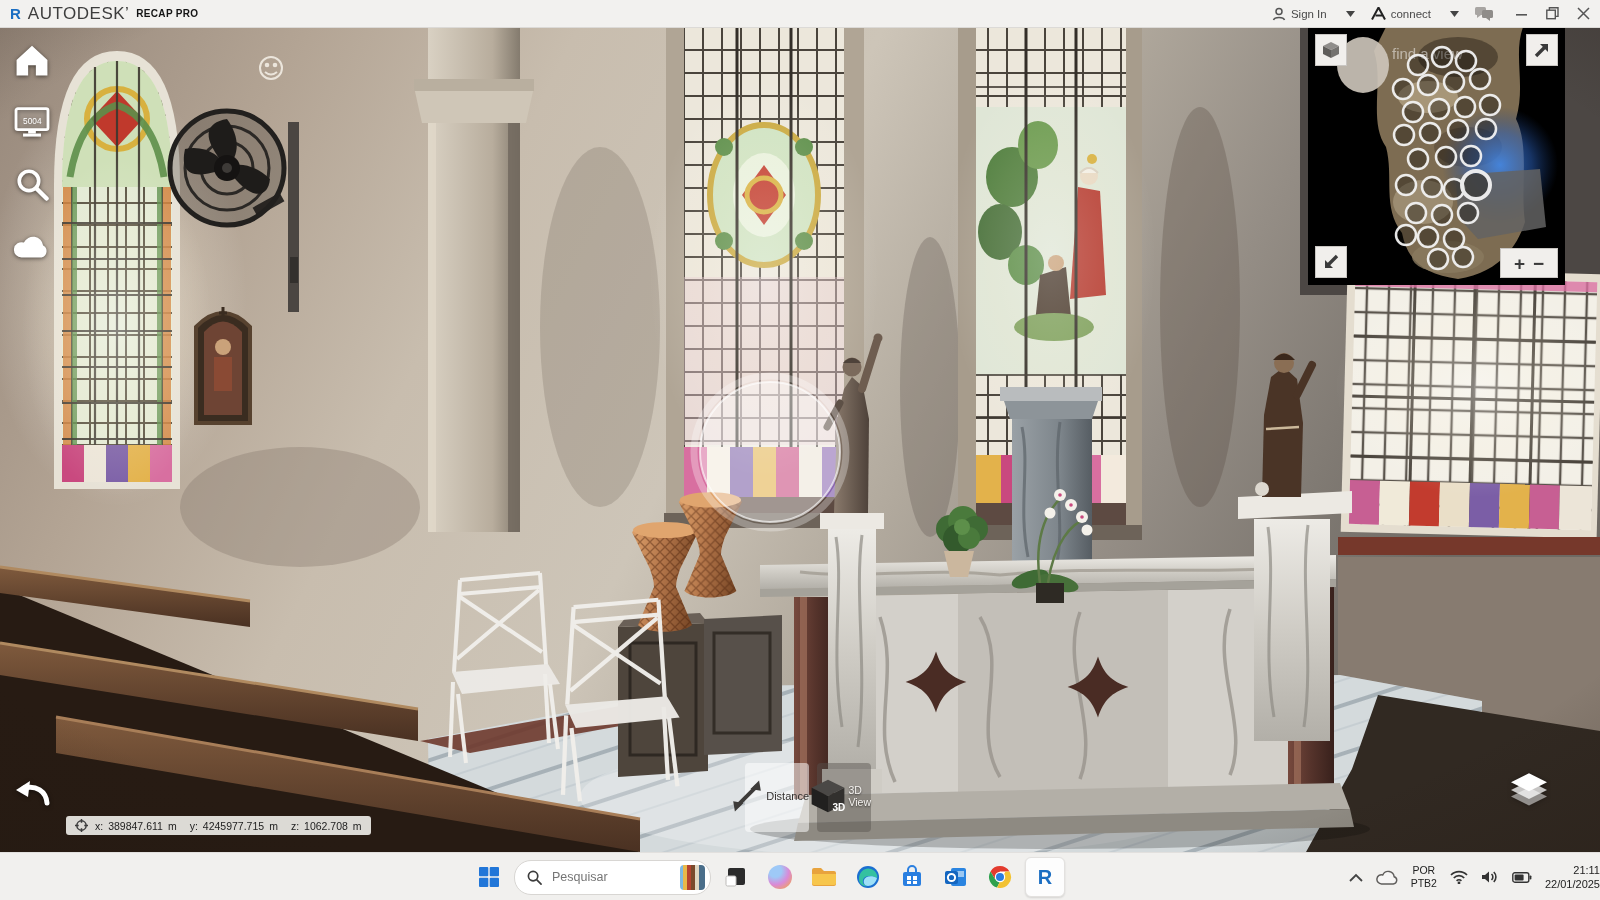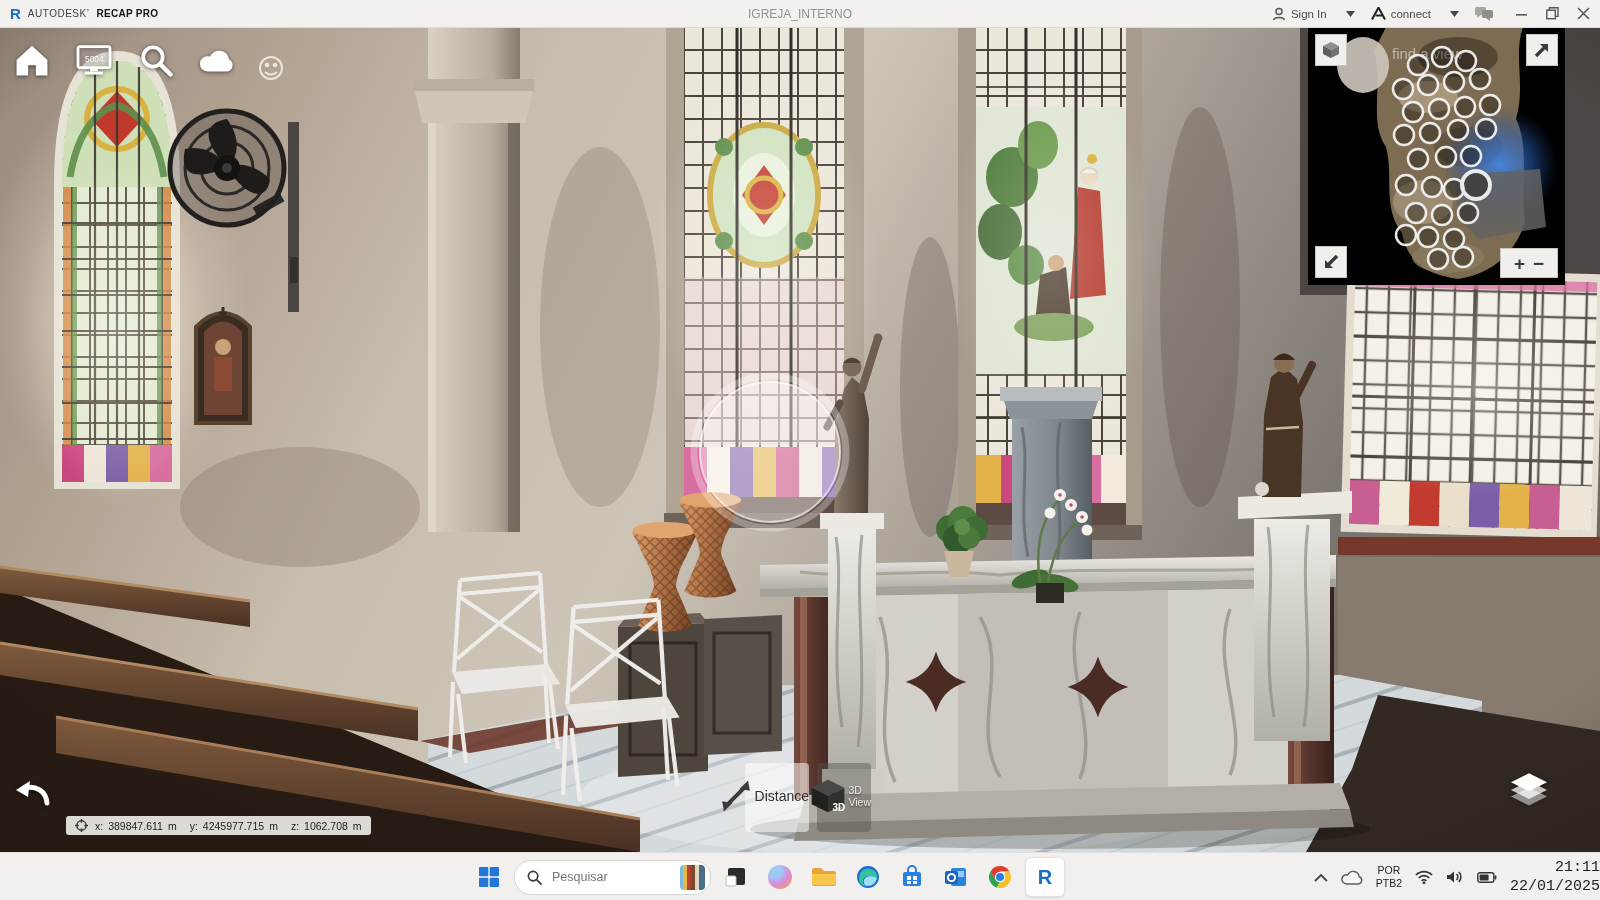--- a/index.html
+++ b/index.html
@@ -4,34 +4,34 @@
 <style>
   html,body{margin:0;padding:0;background:#000;}
   .screen{position:relative;width:1600px;height:900px;overflow:hidden;
           font-family:"Liberation Sans",sans-serif;background:#8b8178;}
 
   
   .titlebar{position:absolute;top:0;left:0;width:1600px;height:27px;background:#f2f1ef;
             border-bottom:1px solid #dcdad7;display:flex;align-items:center;z-index:50;}
   .tb-left{display:flex;align-items:center;gap:7px;padding-left:10px;}
   .recap-logo{font-weight:bold;font-size:15px;color:#1b6ec2;line-height:1;}
-  .tb-brand{font-size:10px;color:#3d3d3d;letter-spacing:.5px;}
+  .tb-brand{font-size:17px;color:#3d3d3d;letter-spacing:.5px;}
   .tb-product{font-size:10px;font-weight:bold;color:#141414;letter-spacing:.3px;}
   .tb-title{position:absolute;left:0;right:0;text-align:center;font-size:12px;color:#939290;pointer-events:none;}
   .tb-right{margin-left:auto;display:flex;align-items:center;gap:16px;padding-right:10px;z-index:2;}
   .tb-item{display:flex;align-items:center;gap:5px;font-size:11.5px;color:#4a4a4a;cursor:default;}
   .tb-caret{margin-left:14px;}
   .winctl{display:flex;align-items:center;gap:18px;margin-left:6px;}
 
   
   .viewport{position:absolute;top:27px;left:0;width:1600px;height:825px;overflow:hidden;}
   .scene{position:absolute;top:0;left:0;width:100%;height:100%;display:block;}
 
   
-  .left-tools{position:absolute;top:14px;left:13px;display:flex;gap:24px;z-index:6;}
+  .left-tools{position:absolute;top:14px;left:13px;display:flex;flex-direction:column;gap:24px;z-index:6;}
   .ltool{width:38px;height:38px;display:flex;align-items:center;justify-content:center;
          filter:drop-shadow(0 1px 2px rgba(0,0,0,.55));cursor:pointer;}
 
   
   .minimap{position:absolute;top:0;left:1308px;width:257px;height:258px;background:#f0abfc;z-index:8;}
   .mm-btn{position:absolute;width:30px;height:30px;background:#f1efec;border:1px solid #c9c6c2;
           display:flex;align-items:center;justify-content:center;cursor:pointer;}
   .mm-tl{top:7px;left:7px;}
   .mm-tr{top:7px;right:7px;}
   .mm-bl{bottom:7px;left:7px;}
@@ -45,21 +45,21 @@
           background:rgba(236,234,230,.92);border-radius:3px;padding:0 9px;font-size:10.5px;color:#222;z-index:6;}
   .coords b{font-weight:normal;margin-left:8px;}
   .coords .first{margin-left:2px;}
 
   
   .hud-tools{position:absolute;left:745px;top:736px;display:flex;gap:8px;z-index:6;}
   .hud-btn{width:64px;height:66px;border-radius:4px;display:flex;flex-direction:row;align-items:center;
            justify-content:flex-end;padding-bottom:3px;cursor:pointer;}
   .hud-btn .ic{flex:1;display:flex;align-items:center;justify-content:center;}
   .btn-distance{background:rgba(255,255,255,.52);}
-  .btn-distance .lbl{font-size:14px;color:#33312f;}
+  .btn-distance .lbl{font-size:11px;color:#33312f;}
   .btn-3dview{width:54px;background:rgba(86,82,78,.45);}
   .btn-3dview .lbl{font-size:10.5px;color:#f4f2ef;text-shadow:0 1px 2px rgba(0,0,0,.6);}
 
   .back-btn{position:absolute;left:14px;top:752px;z-index:6;cursor:pointer;
             filter:drop-shadow(0 1px 2px rgba(0,0,0,.5));}
   .layers-btn{position:absolute;left:1506px;top:745px;z-index:6;cursor:pointer;
             filter:drop-shadow(0 1px 2px rgba(0,0,0,.5));}
 
   
   .taskbar{position:absolute;left:0;top:852px;width:1600px;height:48px;background:#f1f0ee;
@@ -72,29 +72,28 @@
                      font-family:"Liberation Sans",sans-serif;}
   .search-img{width:25px;height:25px;border-radius:4px;margin-left:auto;
               background:linear-gradient(90deg,#7fb8e0 0 14%,#e8b84a 14% 30%,#b5432f 30% 46%,#7a4a2c 46% 62%,#e0d6c2 62% 78%,#4a6e8a 78% 100%);}
   .copilot{width:24px;height:24px;border-radius:50%;
            background:radial-gradient(circle at 30% 25%,#9ec9f7 0 25%,#d98ad8 55%,#f2a254 90%);}
   .recap-task{background:#fdfdfd;border:1px solid #e3e1df;box-shadow:0 1px 2px rgba(0,0,0,.12);}
   .recap-task .r{font-size:20px;font-weight:bold;color:#1b6ec2;}
   .tray{margin-left:auto;display:flex;align-items:center;gap:13px;padding-right:0;}
   .tray-item{display:flex;align-items:center;justify-content:center;cursor:pointer;}
   .lang{font-size:10.5px;color:#222;text-align:center;line-height:1.25;}
-  .clock{font-size:15px;color:#222;text-align:right;line-height:1.3;font-family:Liberation Mono, monospace;}
+  .clock{font-size:11px;color:#222;text-align:right;line-height:1.3;}
 </style>
 </head>
 <body>
 
 <div class="screen">
 
   <div class="titlebar">
-    <div class="tb-title">IGREJA_INTERNO</div>
     <div class="tb-left">
       <span class="recap-logo">R</span>
       <span class="tb-brand">AUTODESK’</span>
       <span class="tb-product">RECAP PRO</span>
     </div>
     <div class="tb-right">
       <div class="tb-item">
         <svg width="14" height="14" viewBox="0 0 14 14">
           <circle cx="7" cy="4.4" r="3" fill="none" stroke="#555" stroke-width="1.5"></circle>
           <path d="M1.5,13 C2.5,9.6 11.5,9.6 12.5,13" fill="none" stroke="#555" stroke-width="1.5"></path>

